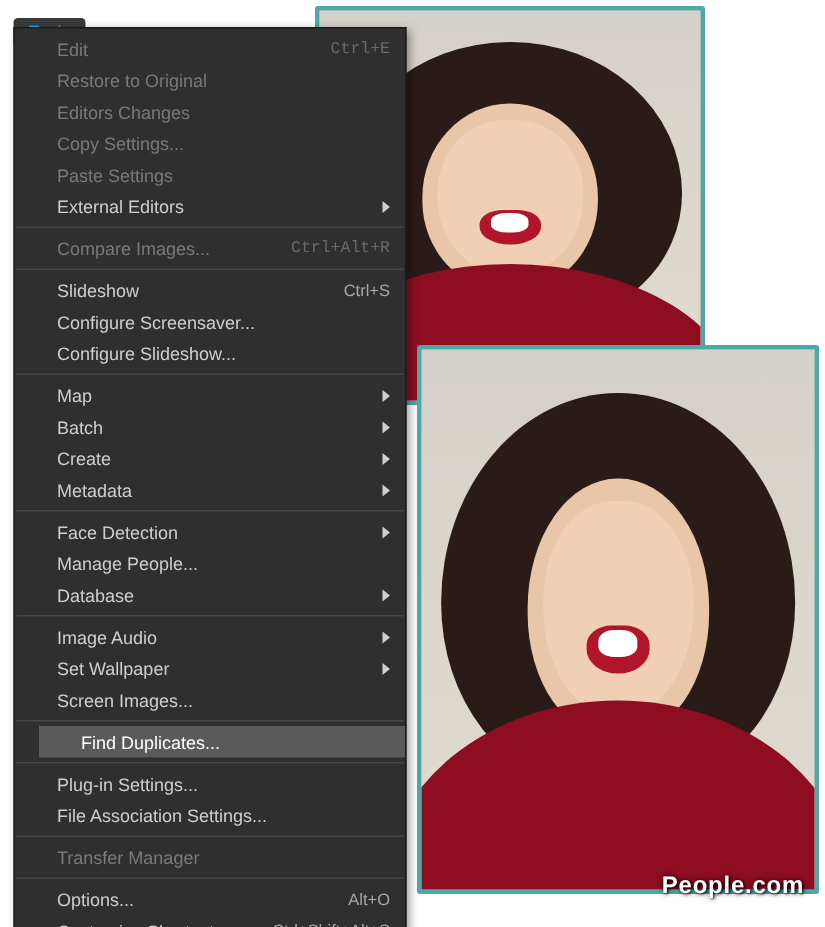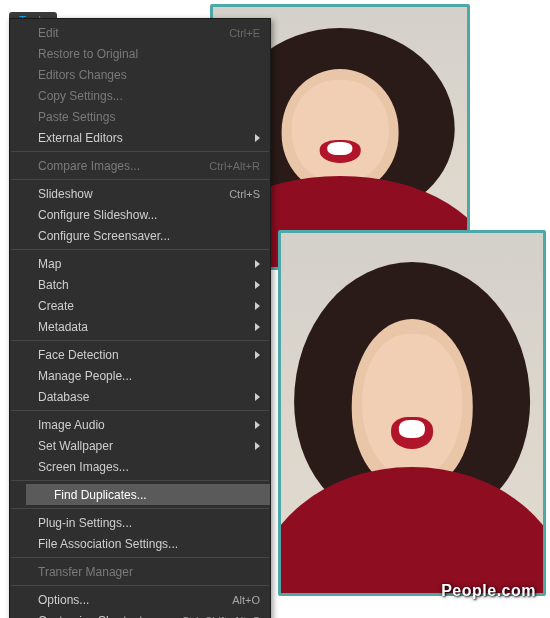--- a/index.html
+++ b/index.html
@@ -126,21 +126,21 @@
     background: #5a5a5a;
     color: #fff;
     margin-left: 16px;
   }
   .menu-item .label { flex: 1; white-space: nowrap; }
   .menu-item .shortcut {
     color: #a8a8a8;
     font-size: 11px;
     margin-left: 8px;
   }
-  .menu-item.disabled .shortcut { color: #6a6a6a; }
+  .menu-item.disabled .shortcut { color: #6a6a6a; font-family: Liberation Mono, monospace; }
   .menu-item .arrow {
     width: 0; height: 0;
     border-top: 4px solid transparent;
     border-bottom: 4px solid transparent;
     border-left: 5px solid #cfcfcf;
     margin-left: 6px;
   }
   .sep {
     height: 1px;
     background: #474747;
@@ -198,24 +198,24 @@
     <div class="menu-item disabled">
       <span class="label">Compare Images...</span>
       <span class="shortcut">Ctrl+Alt+R</span>
     </div>
     <div class="sep"></div>
     <div class="menu-item">
       <span class="label">Slideshow</span>
       <span class="shortcut">Ctrl+S</span>
     </div>
     <div class="menu-item">
+      <span class="label">Configure Screensaver...</span>
+    </div>
+    <div class="menu-item">
       <span class="label">Configure Slideshow...</span>
-    </div>
-    <div class="menu-item">
-      <span class="label">Configure Screensaver...</span>
     </div>
     <div class="sep"></div>
     <div class="menu-item">
       <span class="label">Map</span>
       <span class="arrow"></span>
     </div>
     <div class="menu-item">
       <span class="label">Batch</span>
       <span class="arrow"></span>
     </div>

